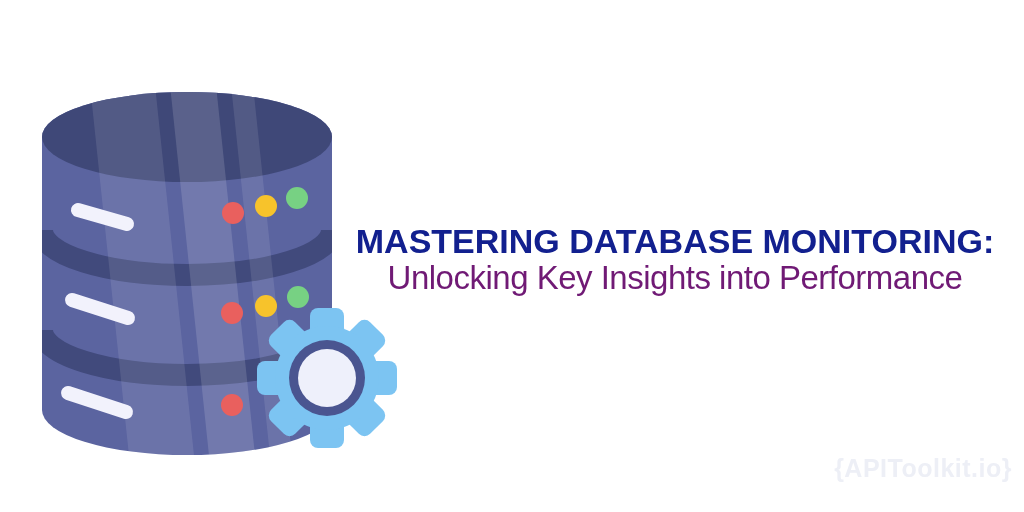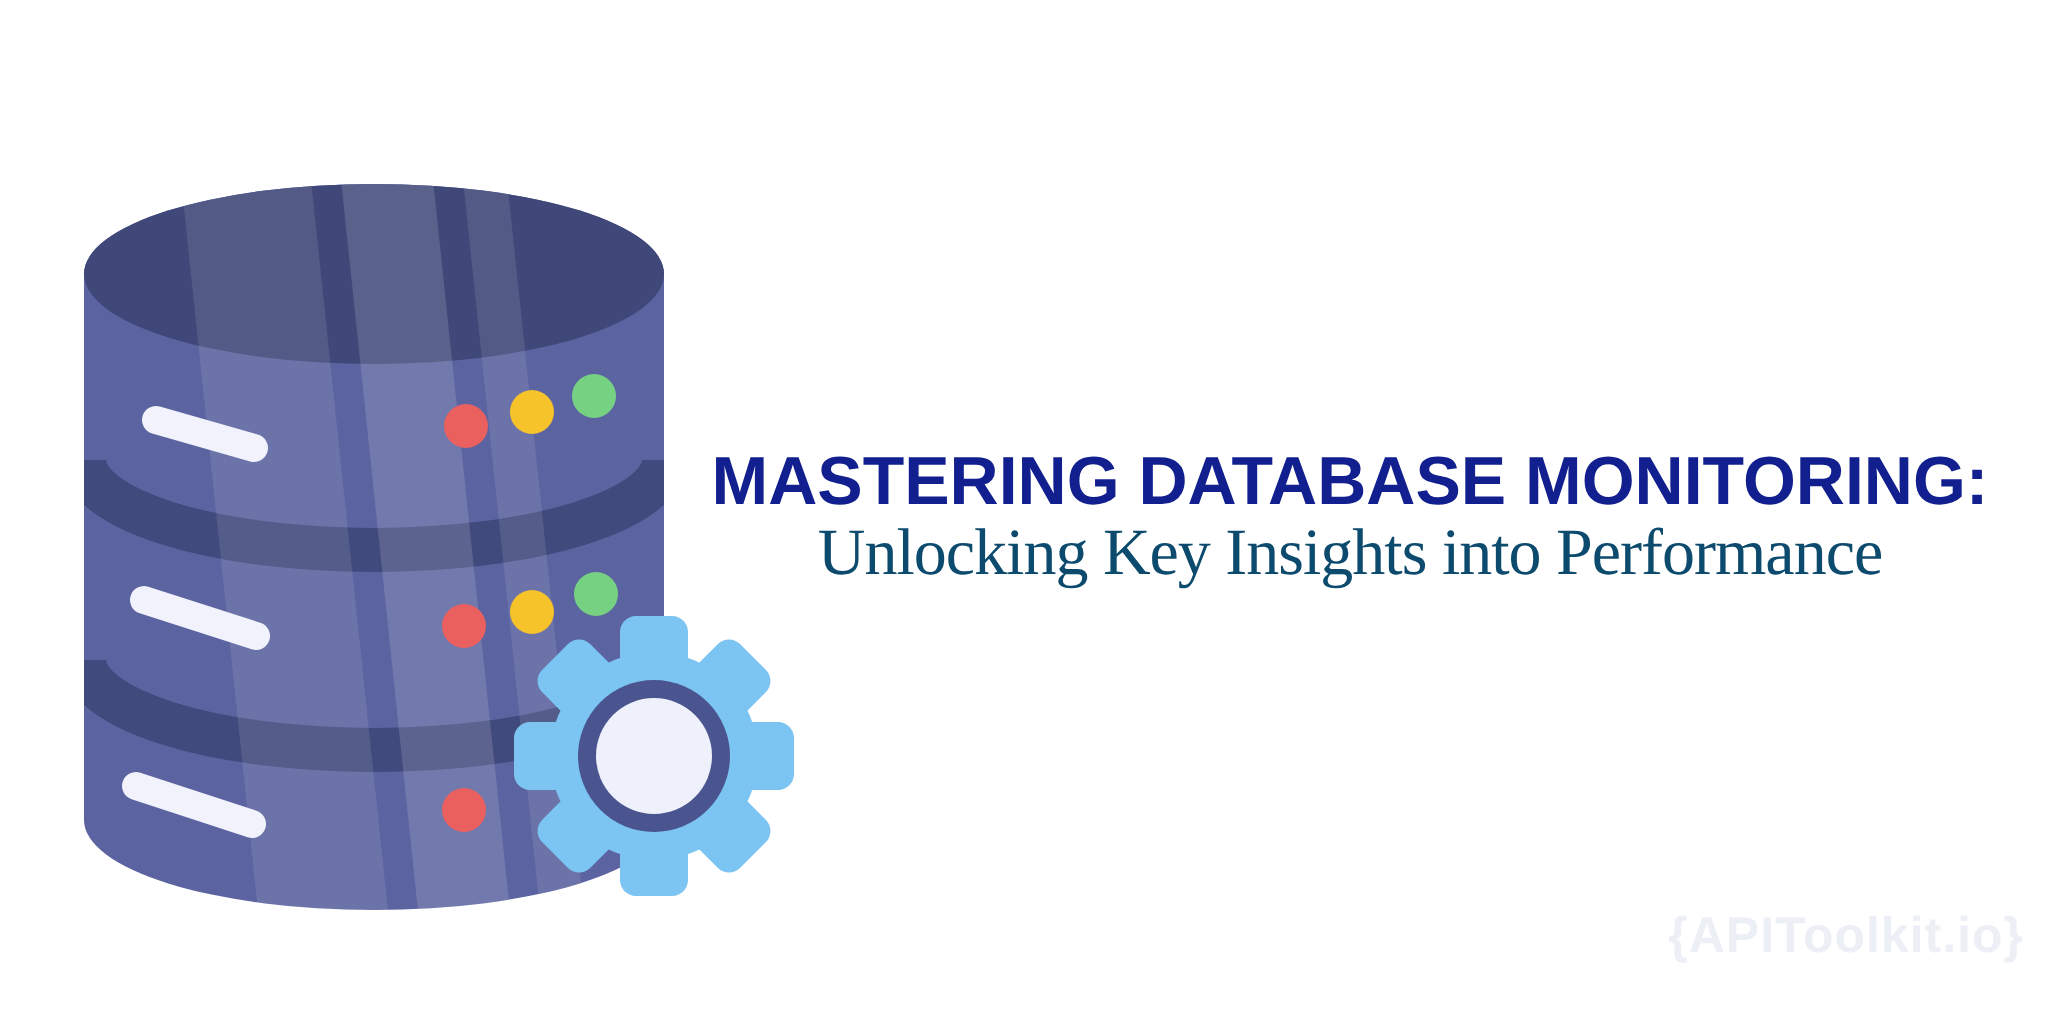--- a/index.html
+++ b/index.html
@@ -82,18 +82,18 @@
         <rect x="-17" y="-70" width="34" height="36" rx="8" transform="rotate(315)"></rect>
         <circle cx="0" cy="0" r="52"></circle>
       </g>
       <circle cx="0" cy="0" r="38" fill="#4a5590"></circle>
       <circle cx="0" cy="0" r="29" fill="#eef0fb"></circle>
     </g>
   </svg>
 
   <div class="text-block">
     <div class="title" style="color: rgb(18, 32, 143);">MASTERING DATABASE MONITORING:</div>
-    <div class="subtitle" style="color: #0c4a6e; font-family: Liberation Serif, serif;">Unlocking Key Insights into Performance</div>
+    <div class="subtitle" style="color: #701a75;">Unlocking Key Insights into Performance</div>
   </div>
 
   <div class="watermark" style="color: rgb(237, 239, 246);">{APIToolkit.io}</div>
 
 </div>
 
 </body></html>

